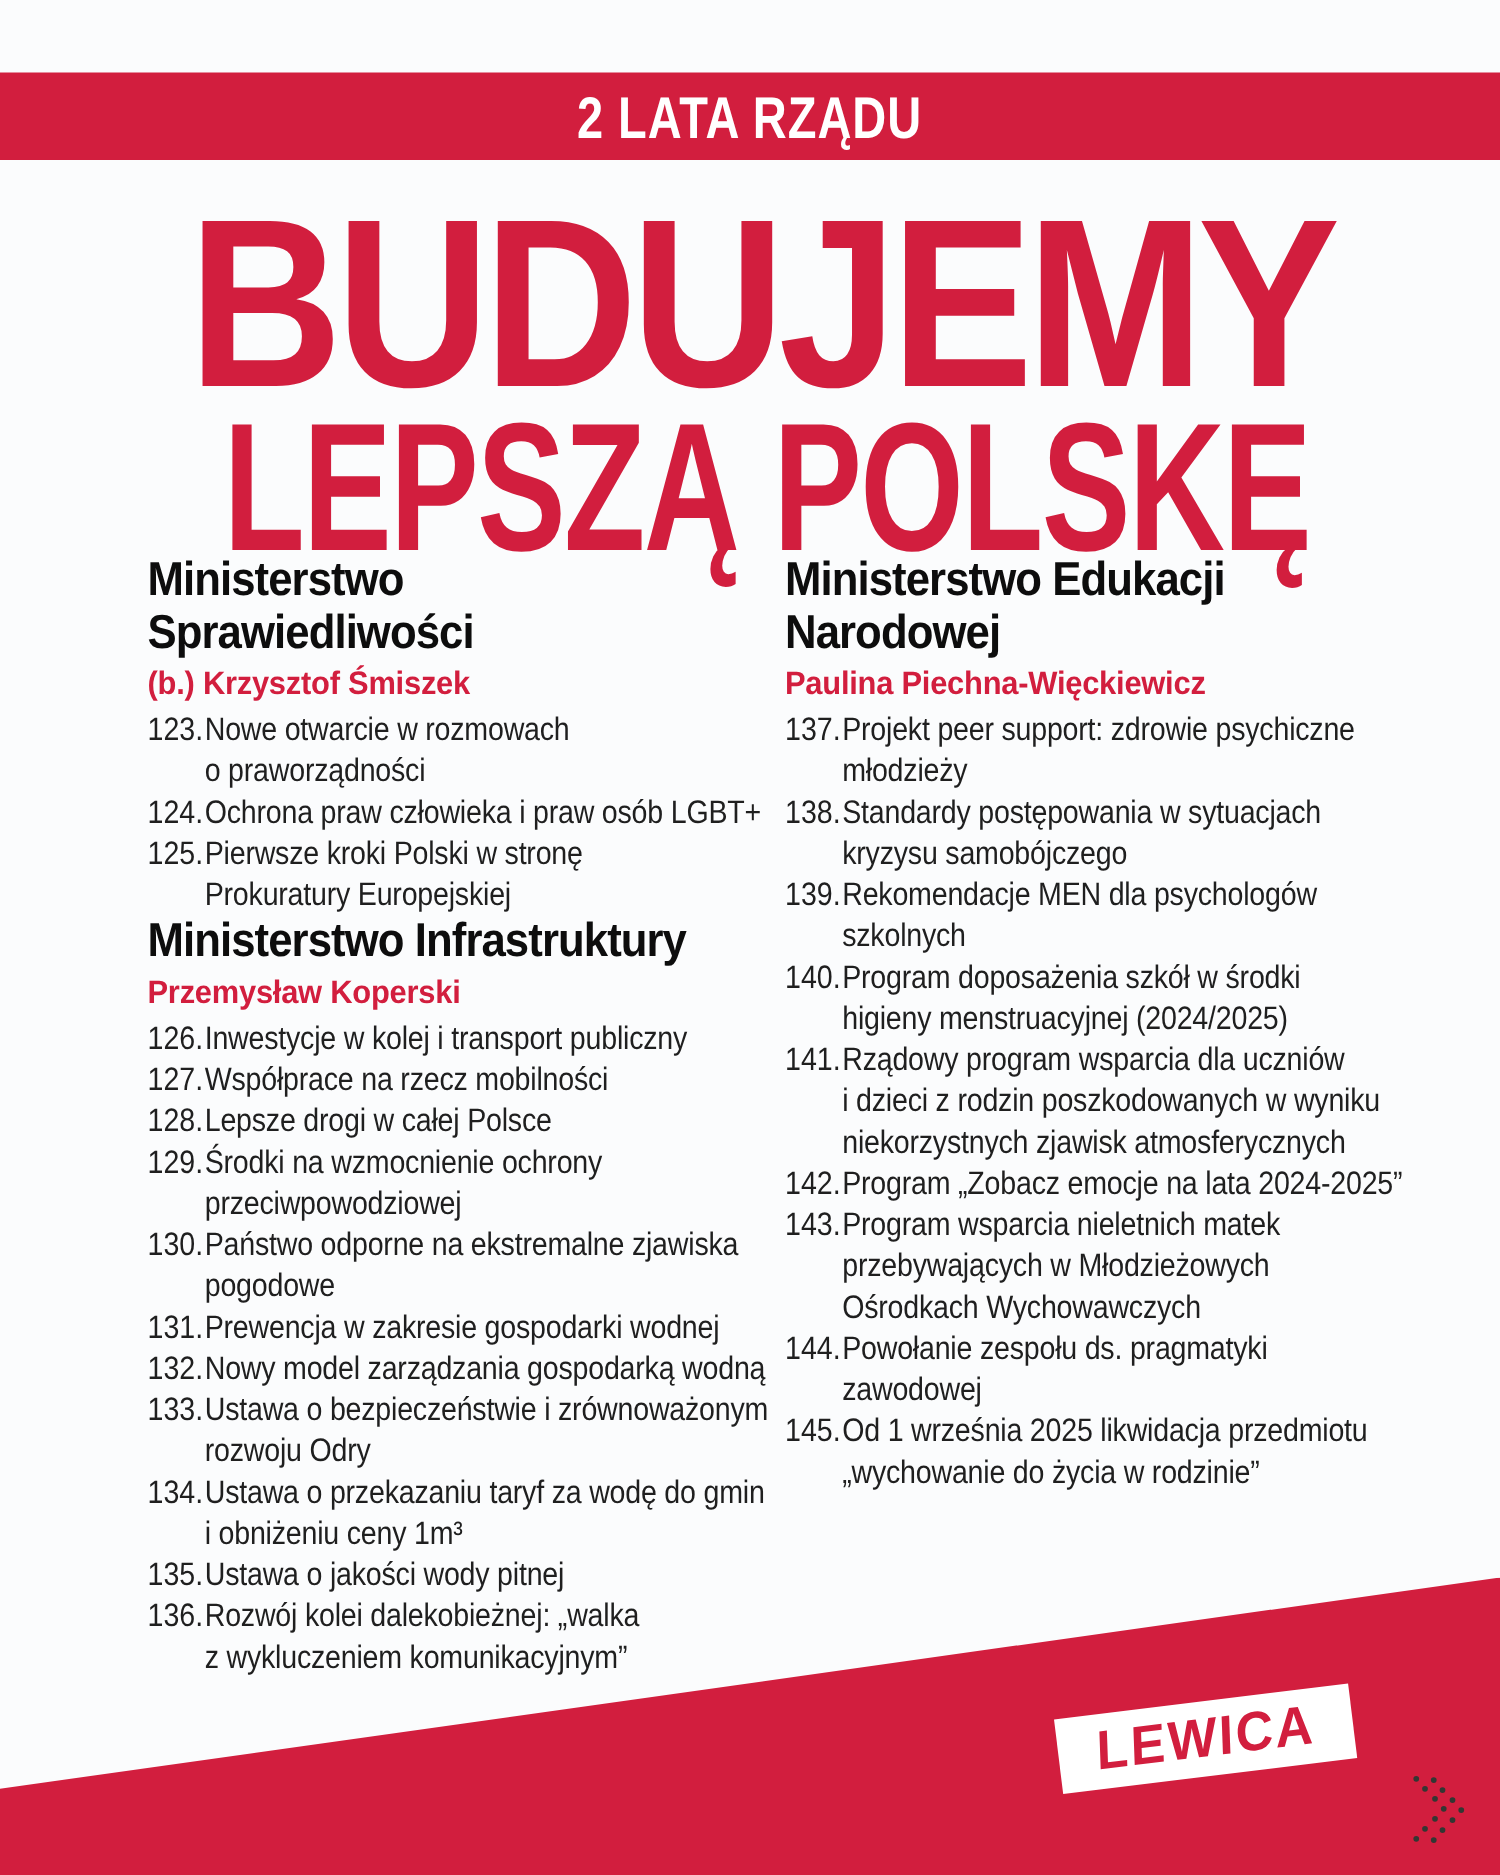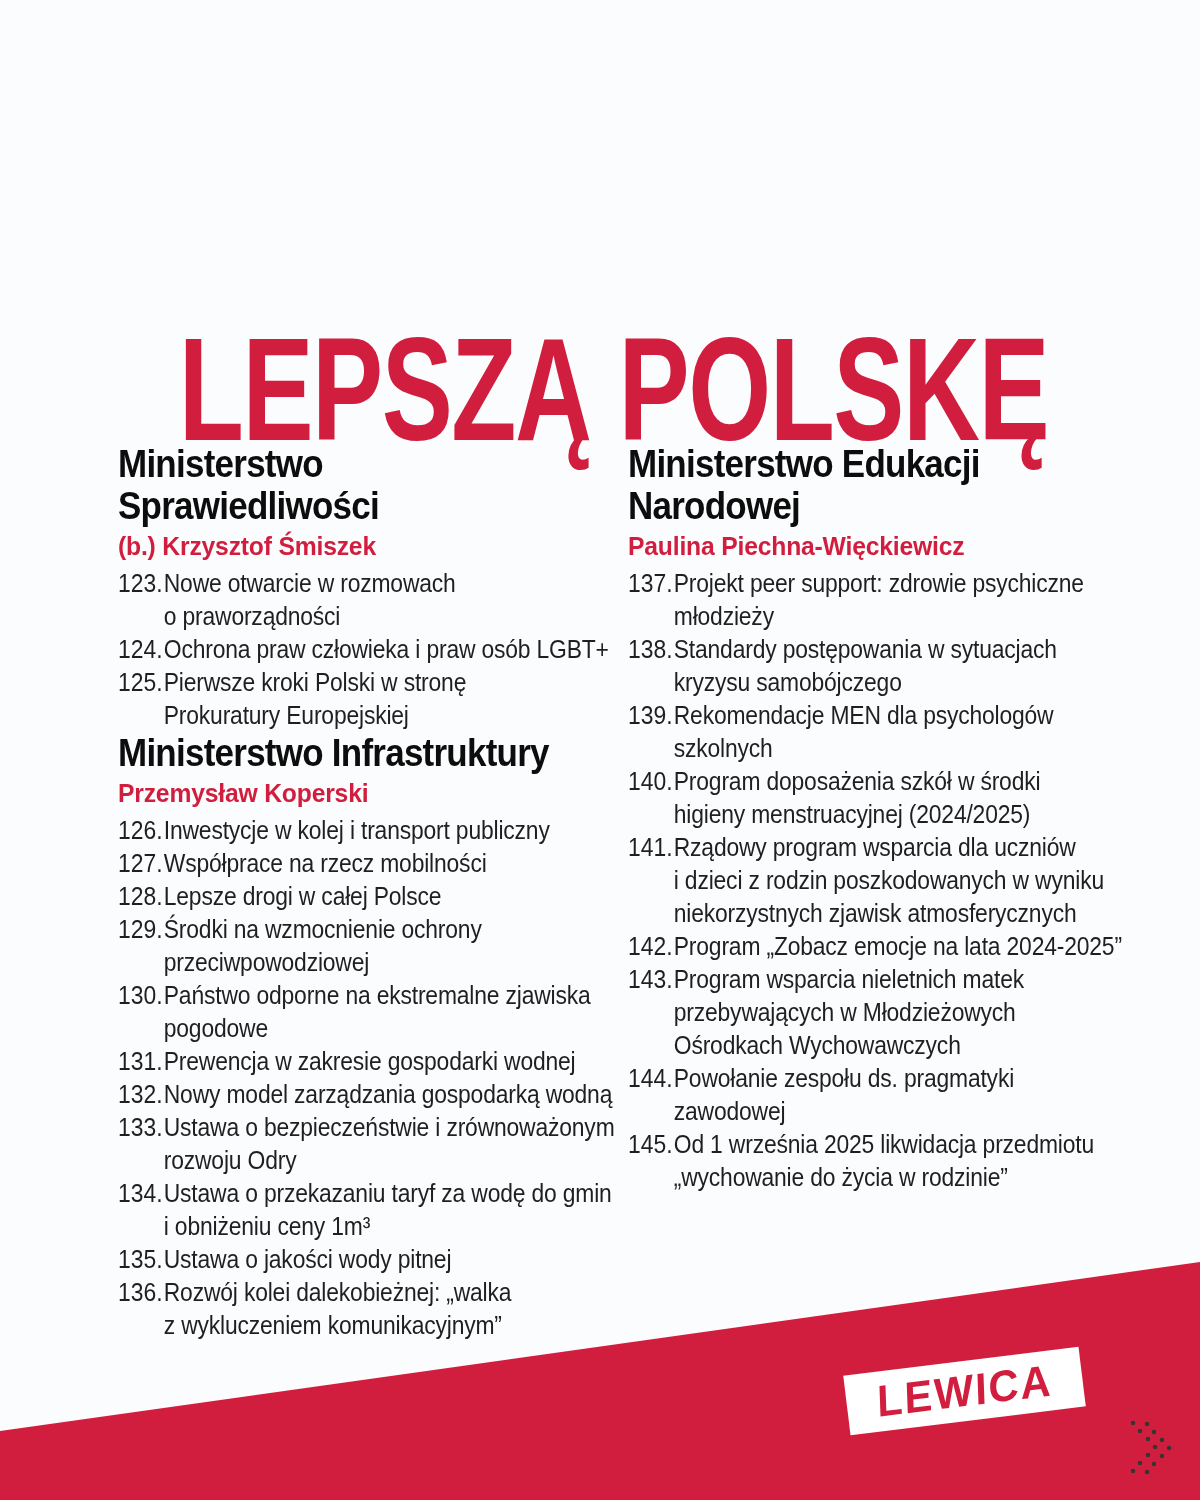--- a/index.html
+++ b/index.html
@@ -72,21 +72,27 @@
     color:var(--red);font-weight:700;font-size:44px;line-height:1;
     letter-spacing:2px;transform:skewX(-5deg) scaleX(0.95);white-space:pre;
   }
   .chevron{position:absolute;left:1125px;top:1418px;}
 </style>
 </head>
 <body>
 
 <div class="page">
 
-
+  <div class="banner">
+    <span class="banner-text">2 LATA RZĄDU</span>
+  </div>
+
+  <div class="title-line l1">
+    <span class="inner">BUDUJEMY</span>
+  </div>
   <div class="title-line l2">
     <span class="inner">LEPSZĄ POLSKĘ</span>
   </div>
 
   <div class="col c0" id="col-0">
       <section class="section">
         <h2 class="ministry">Ministerstwo
 Sprawiedliwości</h2>
         <div class="minister">(b.) Krzysztof Śmiszek</div>
         <div class="items">

